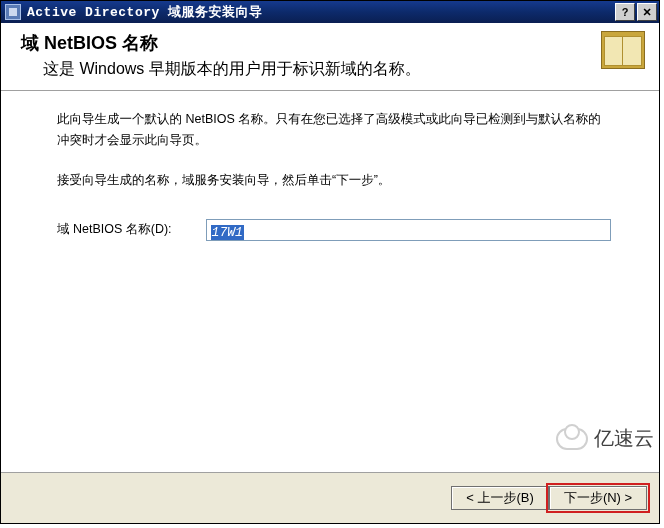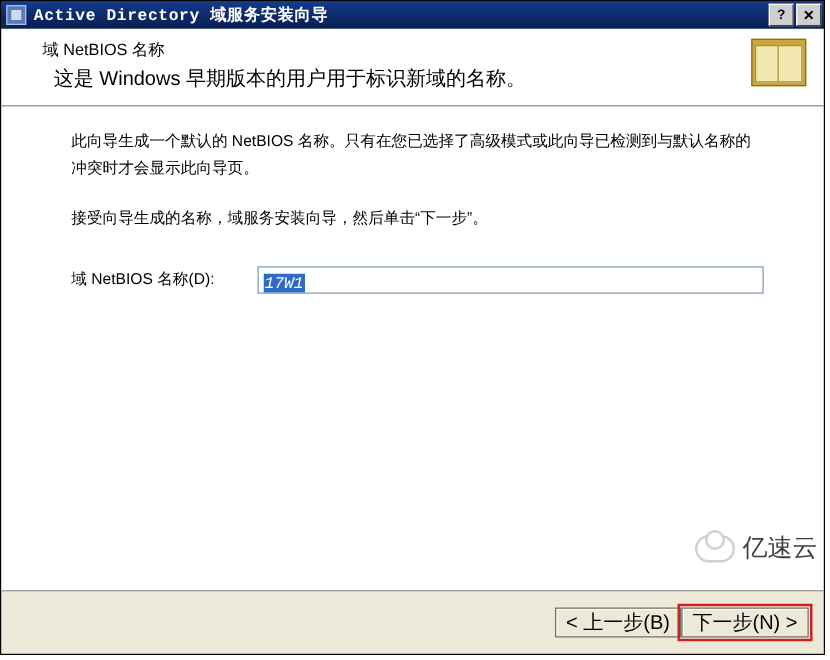--- a/index.html
+++ b/index.html
@@ -10,21 +10,21 @@
     height: 528px;
     font-family: "SimSun", "Microsoft YaHei", Arial, sans-serif;
     font-size: 12px;
     background: #fff;
     overflow: hidden;
   }
   .window {
     width: 660px;
     height: 524px;
     border: 1px solid #000;
-    background: #0c4a6e;
+    background: #6d28d9;
     display: flex;
     flex-direction: column;
   }
   .titlebar {
     height: 22px;
     background: linear-gradient(180deg, #153a8e 0%, #0d2a6b 50%, #0a1f52 100%);
     color: #fff;
     display: flex;
     align-items: center;
     padding: 0 2px 0 4px;
@@ -67,23 +67,23 @@
   .header-area {
     background: #fff;
     border-bottom: 1px solid #a0a0a0;
     padding: 8px 14px 10px 14px;
     display: flex;
     align-items: flex-start;
     position: relative;
   }
   .header-text { flex: 1; }
   .header-title {
-    font-weight: normal;
-    font-size: 13px;
-    margin: 0 0 4px 19px;
+    font-weight: bold;
+    font-size: 18px;
+    margin: 0 0 4px 6px;
   }
   .header-subtitle {
     margin: 0 0 0 28px;
     font-size: 16px;
   }
   .header-icon {
     width: 44px;
     height: 38px;
     background: #c9a63c;
     border: 1px solid #8a6d20;
@@ -144,21 +144,21 @@
     padding: 0 12px;
     gap: 8px;
   }
   .btn {
     height: 24px;
     min-width: 98px;
     padding: 0 8px;
     background: #ece9d8;
     border: 1px solid #707070;
     border-radius: 3px;
-    font-size: 16px;
+    font-size: 13px;
     font-family: inherit;
     display: flex;
     align-items: center;
     justify-content: center;
     box-shadow: inset 1px 1px 0 #fff;
   }
   .btn-group {
     display: flex;
     gap: 0;
   }

